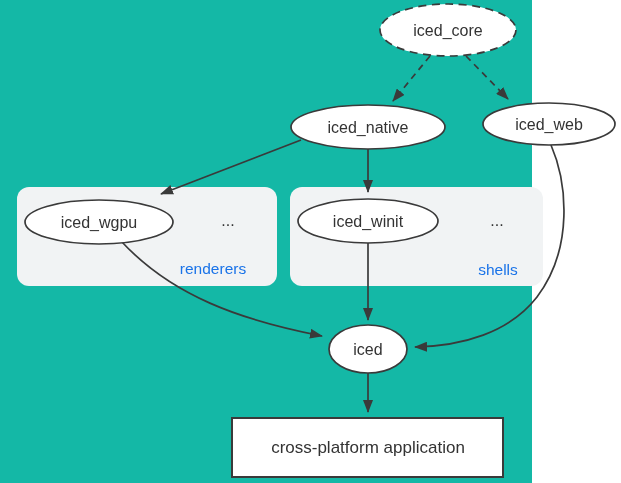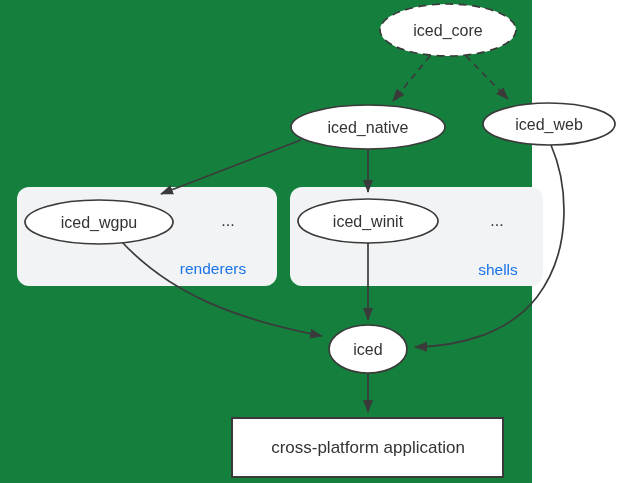--- a/index.html
+++ b/index.html
@@ -4,21 +4,21 @@
 <style>
   html, body {
     margin: 0;
     padding: 0;
     background: #ffffff;
   }
   .canvas {
     width: 532px;
     height: 483px;
     position: relative;
-    background: #15803d;
+    background: #14b8a6;
     font-family: "Liberation Sans", sans-serif;
   }
   svg { display: block; }
 
   .group-box {
     fill: #f1f3f4;
     stroke: none;
   }
   .node-shape {
     fill: #ffffff;

